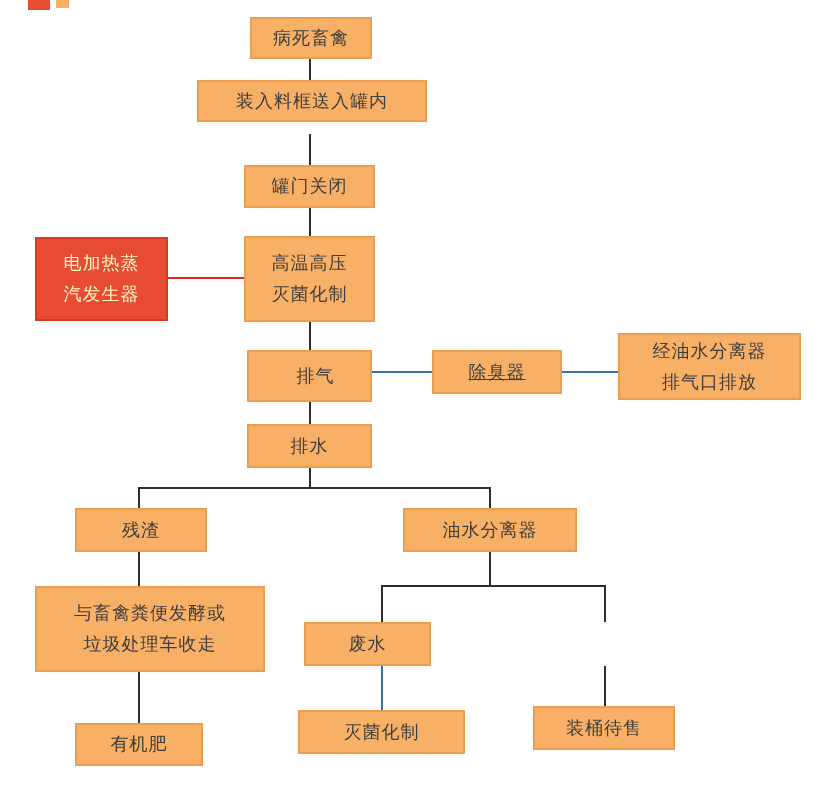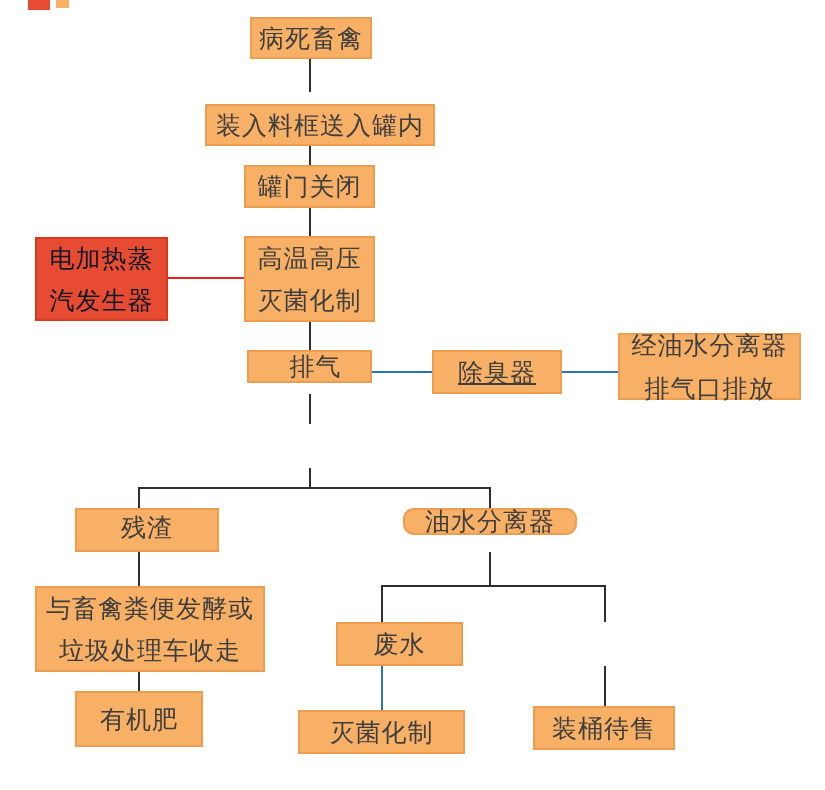--- a/index.html
+++ b/index.html
@@ -14,33 +14,33 @@
     height: 790px;
     background: #ffffff;
     overflow: hidden;
   }
   .node {
     position: absolute;
     box-sizing: border-box;
     background: #F7B066;
     border: 2px solid #EC9D4F;
     color: #3E3E3E;
-    font-size: 25px;
+    font-size: 18px;
     line-height: 1.7;
     display: flex;
     align-items: center;
     justify-content: center;
     text-align: center;
     white-space: pre-line;
     letter-spacing: 1px;
   }
   .node.red {
     background: #E74C32;
     border-color: #D63B22;
-    color: #0f172a;
+    color: #fef9c3;
     text-align: right;
   }
   .line {
     position: absolute;
     background: #2E2E2E;
   }
   .line.red  { background: #E1251B; }
   .line.blue { background: #2E74B5; }
   .swatch {
     position: absolute;
@@ -71,32 +71,33 @@
   <div class="line" style="left:138px; top:552px; width:2px;   height:34px;"></div>
   <div class="line" style="left:138px; top:672px; width:2px;   height:51px;"></div>
   <div class="line" style="left:489px; top:552px; width:2px;   height:34px;"></div>
   <div class="line" style="left:381px; top:585px; width:225px; height:2px;"></div>
   <div class="line" style="left:381px; top:585px; width:2px;   height:37px;"></div>
   <div class="line" style="left:604px; top:585px; width:2px;   height:37px;"></div>
   <div class="line blue" style="left:381px; top:666px; width:2px;   height:44px;"></div>
   <div class="line" style="left:604px; top:666px; width:2px;   height:40px;"></div>
 
   <div class="node" style="left:250px; top:17px;  width:122px; height:42px;">病死畜禽</div>
-  <div class="node" style="left:197px; top:104px;  width:230px; height:42px;margin-left:8px;">装入料框送入罐内</div>
+  <div class="node" style="left:197px; top:80px;  width:230px; height:42px;">装入料框送入罐内</div>
   <div class="node" style="left:244px; top:165px; width:131px; height:43px;">罐门关闭</div>
   <div class="node" style="left:244px; top:236px; width:131px; height:86px;">高温高压
 灭菌化制</div>
   <div class="node red" style="left:35px;  top:237px; width:133px; height:84px;">电加热蒸
 汽发生器</div>
-  <div class="node" style="left:247px; top:350px; width:125px; height:33px;padding-left:12px;">排气</div>
+  <div class="node" style="left:247px; top:350px; width:125px; height:52px;padding-left:12px;">排气</div>
   <div class="node" style="left:432px; top:350px; width:130px; height:44px;text-decoration:underline;">除臭器</div>
   <div class="node" style="left:618px; top:333px; width:183px; height:67px;">经油水分离器
 排气口排放</div>
-  <div class="node" style="left:75px;  top:508px; width:144px; height:44px;font-family:Liberation Mono, monospace;">残渣</div>
-  <div class="node" style="left:403px; top:508px; width:174px; height:27px;border-radius:11px;">油水分离器</div>
+  <div class="node" style="left:247px; top:424px; width:125px; height:44px;">排水</div>
+  <div class="node" style="left:75px;  top:508px; width:132px; height:44px;">残渣</div>
+  <div class="node" style="left:403px; top:508px; width:174px; height:44px;">油水分离器</div>
   <div class="node" style="left:35px;  top:586px; width:230px; height:86px;">与畜禽粪便发酵或
 垃圾处理车收走</div>
-  <div class="node" style="left:75px;  top:691px; width:128px; height:56px;">有机肥</div>
-  <div class="node" style="left:336px; top:622px; width:127px; height:44px;">废水</div>
+  <div class="node" style="left:75px;  top:723px; width:128px; height:43px;">有机肥</div>
+  <div class="node" style="left:304px; top:622px; width:127px; height:44px;">废水</div>
   <div class="node" style="left:298px; top:710px; width:167px; height:44px;">灭菌化制</div>
   <div class="node" style="left:533px; top:706px; width:142px; height:44px;">装桶待售</div>
 
 </div>
 
 </body></html>

